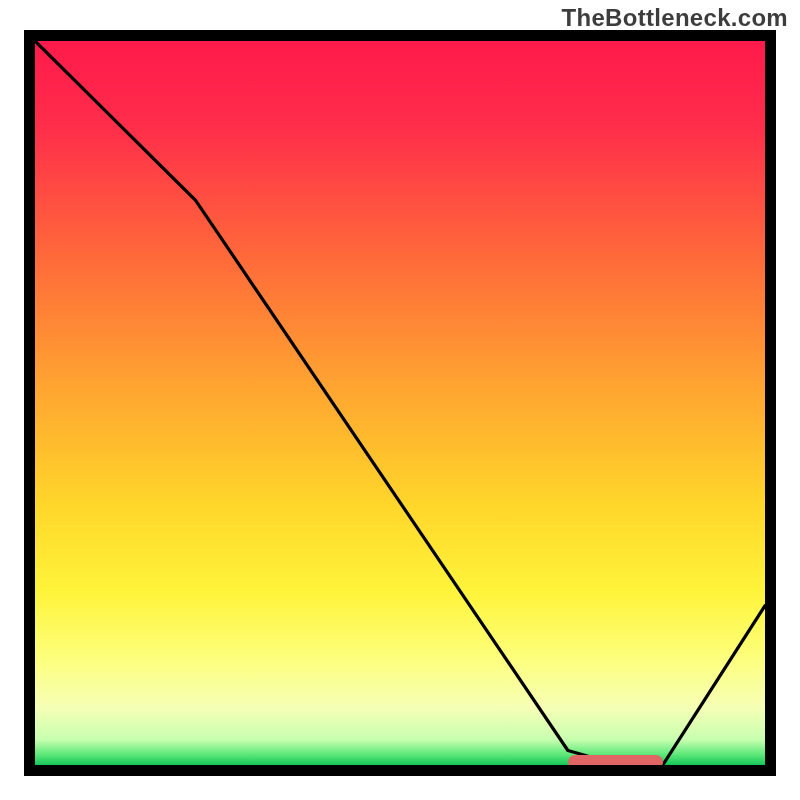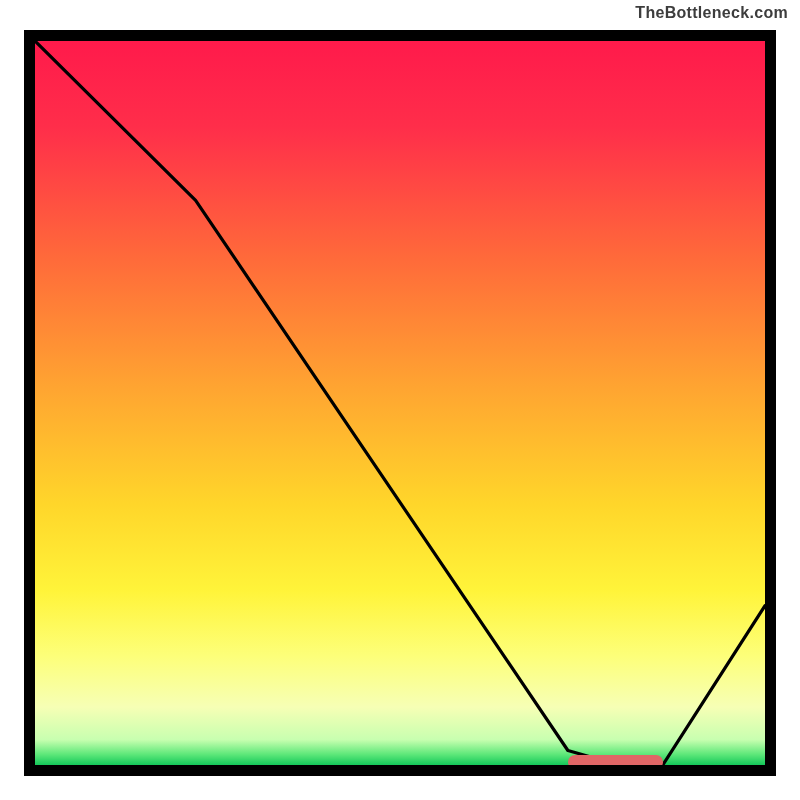--- a/index.html
+++ b/index.html
@@ -8,21 +8,21 @@
     position: relative;
     width: 800px;
     height: 800px;
     background: #fff;
   }
   .watermark {
     position: absolute;
     top: 4px;
     right: 12px;
     font-family: Arial, Helvetica, sans-serif;
-    font-size: 16px;
+    font-size: 24px;
     font-weight: 600;
     color: #3d3d3d;
     letter-spacing: 0.3px;
     z-index: 10;
   }
   .frame {
     position: absolute;
     left: 24px;
     top: 30px;
     width: 752px;

